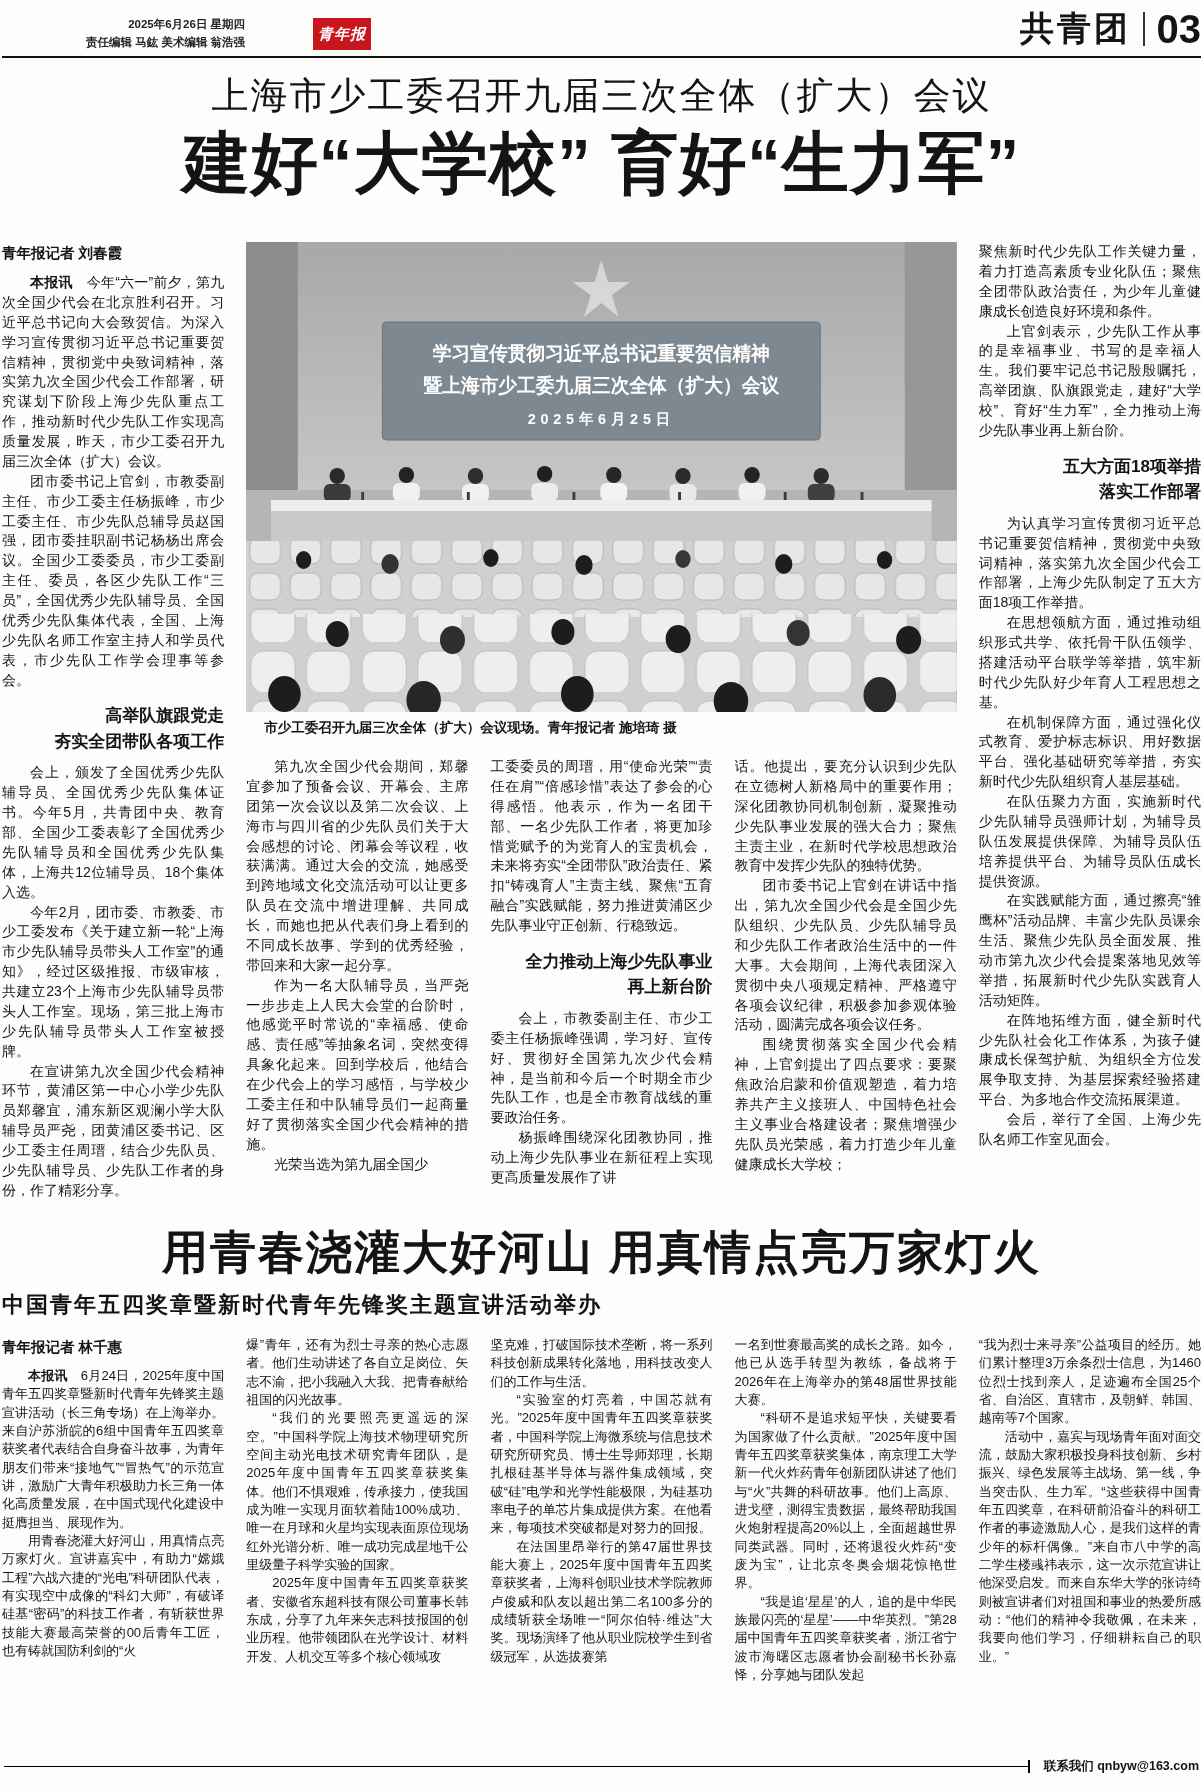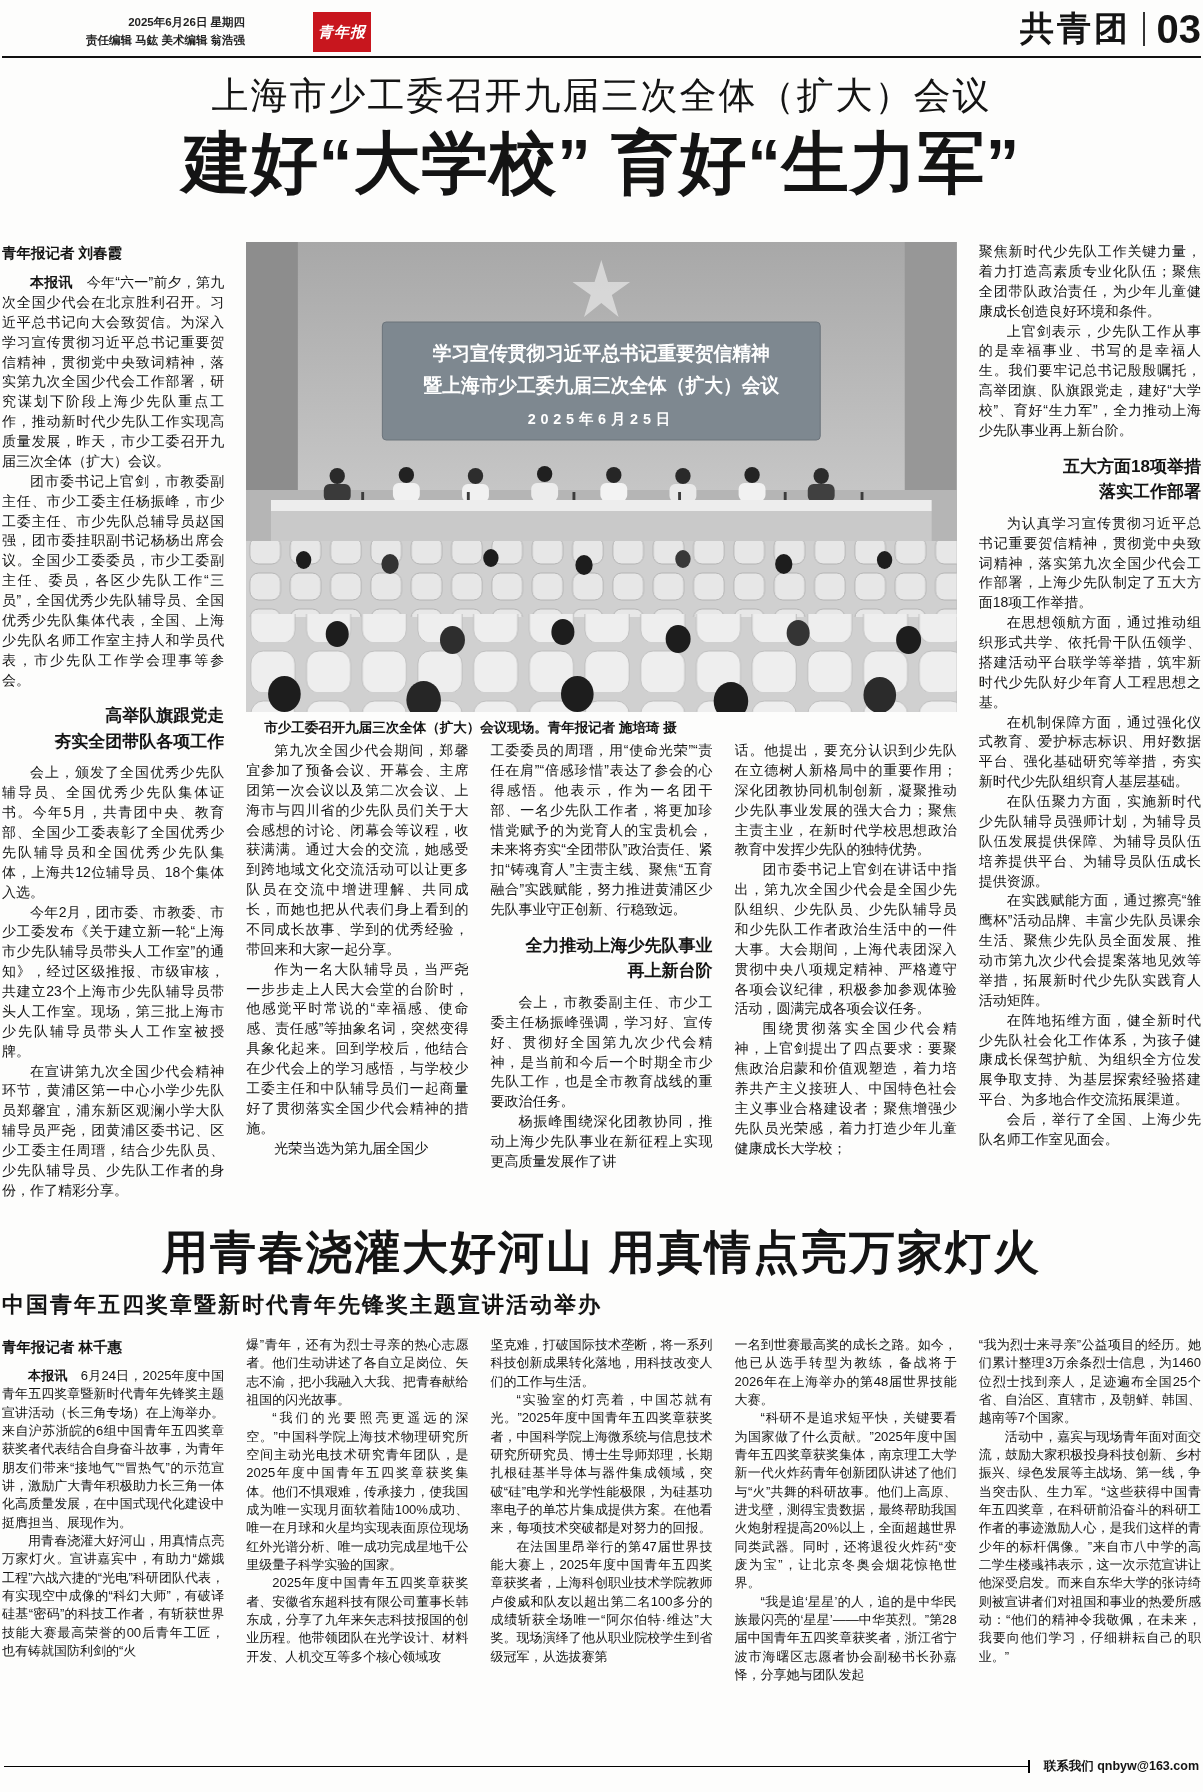--- a/index.html
+++ b/index.html
@@ -2,35 +2,35 @@
 <html><head>
 <meta charset="utf-8">
 <style>
   html,body{margin:0;padding:0;background:#e8e8e8;}
   .page{position:relative;width:1203px;height:1792px;margin:0 auto;background:#fdfdfc;color:#141414;
         font-family:"Liberation Sans","DejaVu Sans",sans-serif;box-sizing:border-box;padding:0 2px;overflow:hidden;}
   
   .masthead{display:flex;align-items:flex-end;justify-content:space-between;height:52px;border-bottom:2px solid #111;padding-bottom:4px;}
   .mast-left{display:flex;align-items:center;gap:68px;margin-left:84px;}
   .mast-info{text-align:right;font-size:11.5px;font-weight:700;line-height:1.55;color:#222;}
-  .logo{width:58px;height:40px;background:#c8161e;color:#fff;display:flex;align-items:center;justify-content:center;
+  .logo{width:58px;height:32px;background:#c8161e;color:#fff;display:flex;align-items:center;justify-content:center;
         font-weight:900;font-size:15px;letter-spacing:1px;font-family:"Liberation Serif","DejaVu Serif",serif;font-style:italic;}
   .mast-right{display:flex;align-items:center;}
   .section-title{font-size:34px;font-weight:900;letter-spacing:3px;}
   .vrule{width:1.5px;height:34px;background:#333;margin:0 12px;}
   .page-no{font-size:40px;font-weight:900;}
   
   .head-block{text-align:center;padding-top:10px;height:148px;}
   .kicker{margin:3px;font-size:37px;font-weight:400;letter-spacing:2px;}
   .main-title{margin:2px 0 0;font-size:67px;font-weight:900;letter-spacing:1px;line-height:1.15;}
   
   .main-grid{margin-top:26px;display:grid;grid-template-columns:repeat(5,1fr);grid-template-rows:auto 1fr;column-gap:22px;height:962px;overflow:hidden;}
   .colA{grid-area:1/1/3/2;}
   .photo-block{grid-area:1/2/2/5;margin:0;}
-  .mid-grid{grid-area:2/2/3/5;display:grid;grid-template-columns:repeat(3,1fr);column-gap:22px;margin-top:4px;overflow:hidden;}
+  .mid-grid{grid-area:2/2/3/5;display:grid;grid-template-columns:repeat(3,1fr);column-gap:22px;margin-top:20px;overflow:hidden;}
   .colE{grid-area:1/5/3/6;}
   .col{overflow:hidden;}
   .col p{margin:0;text-indent:2em;text-align:justify;font-size:14px;line-height:1.42;}
   .col p.noindent{text-indent:0;}
   .col p strong{font-weight:900;}
   .byline{font-weight:700;font-size:14.5px;margin:2px 0 10px;}
   .subhead{font-size:17px;font-weight:900;text-align:right;white-space:pre-line;line-height:1.5;margin:13px 0 9px;}
   
   .photo{height:470px;background:#b5b5b5;}
   .photo svg{display:block;width:100%;height:100%;}

